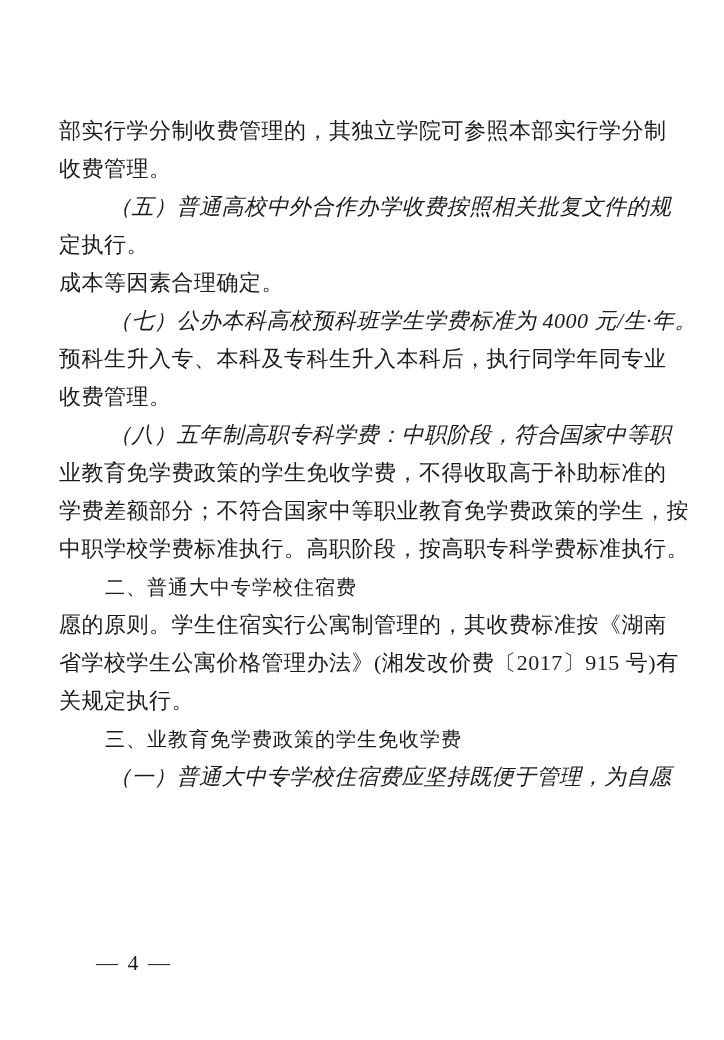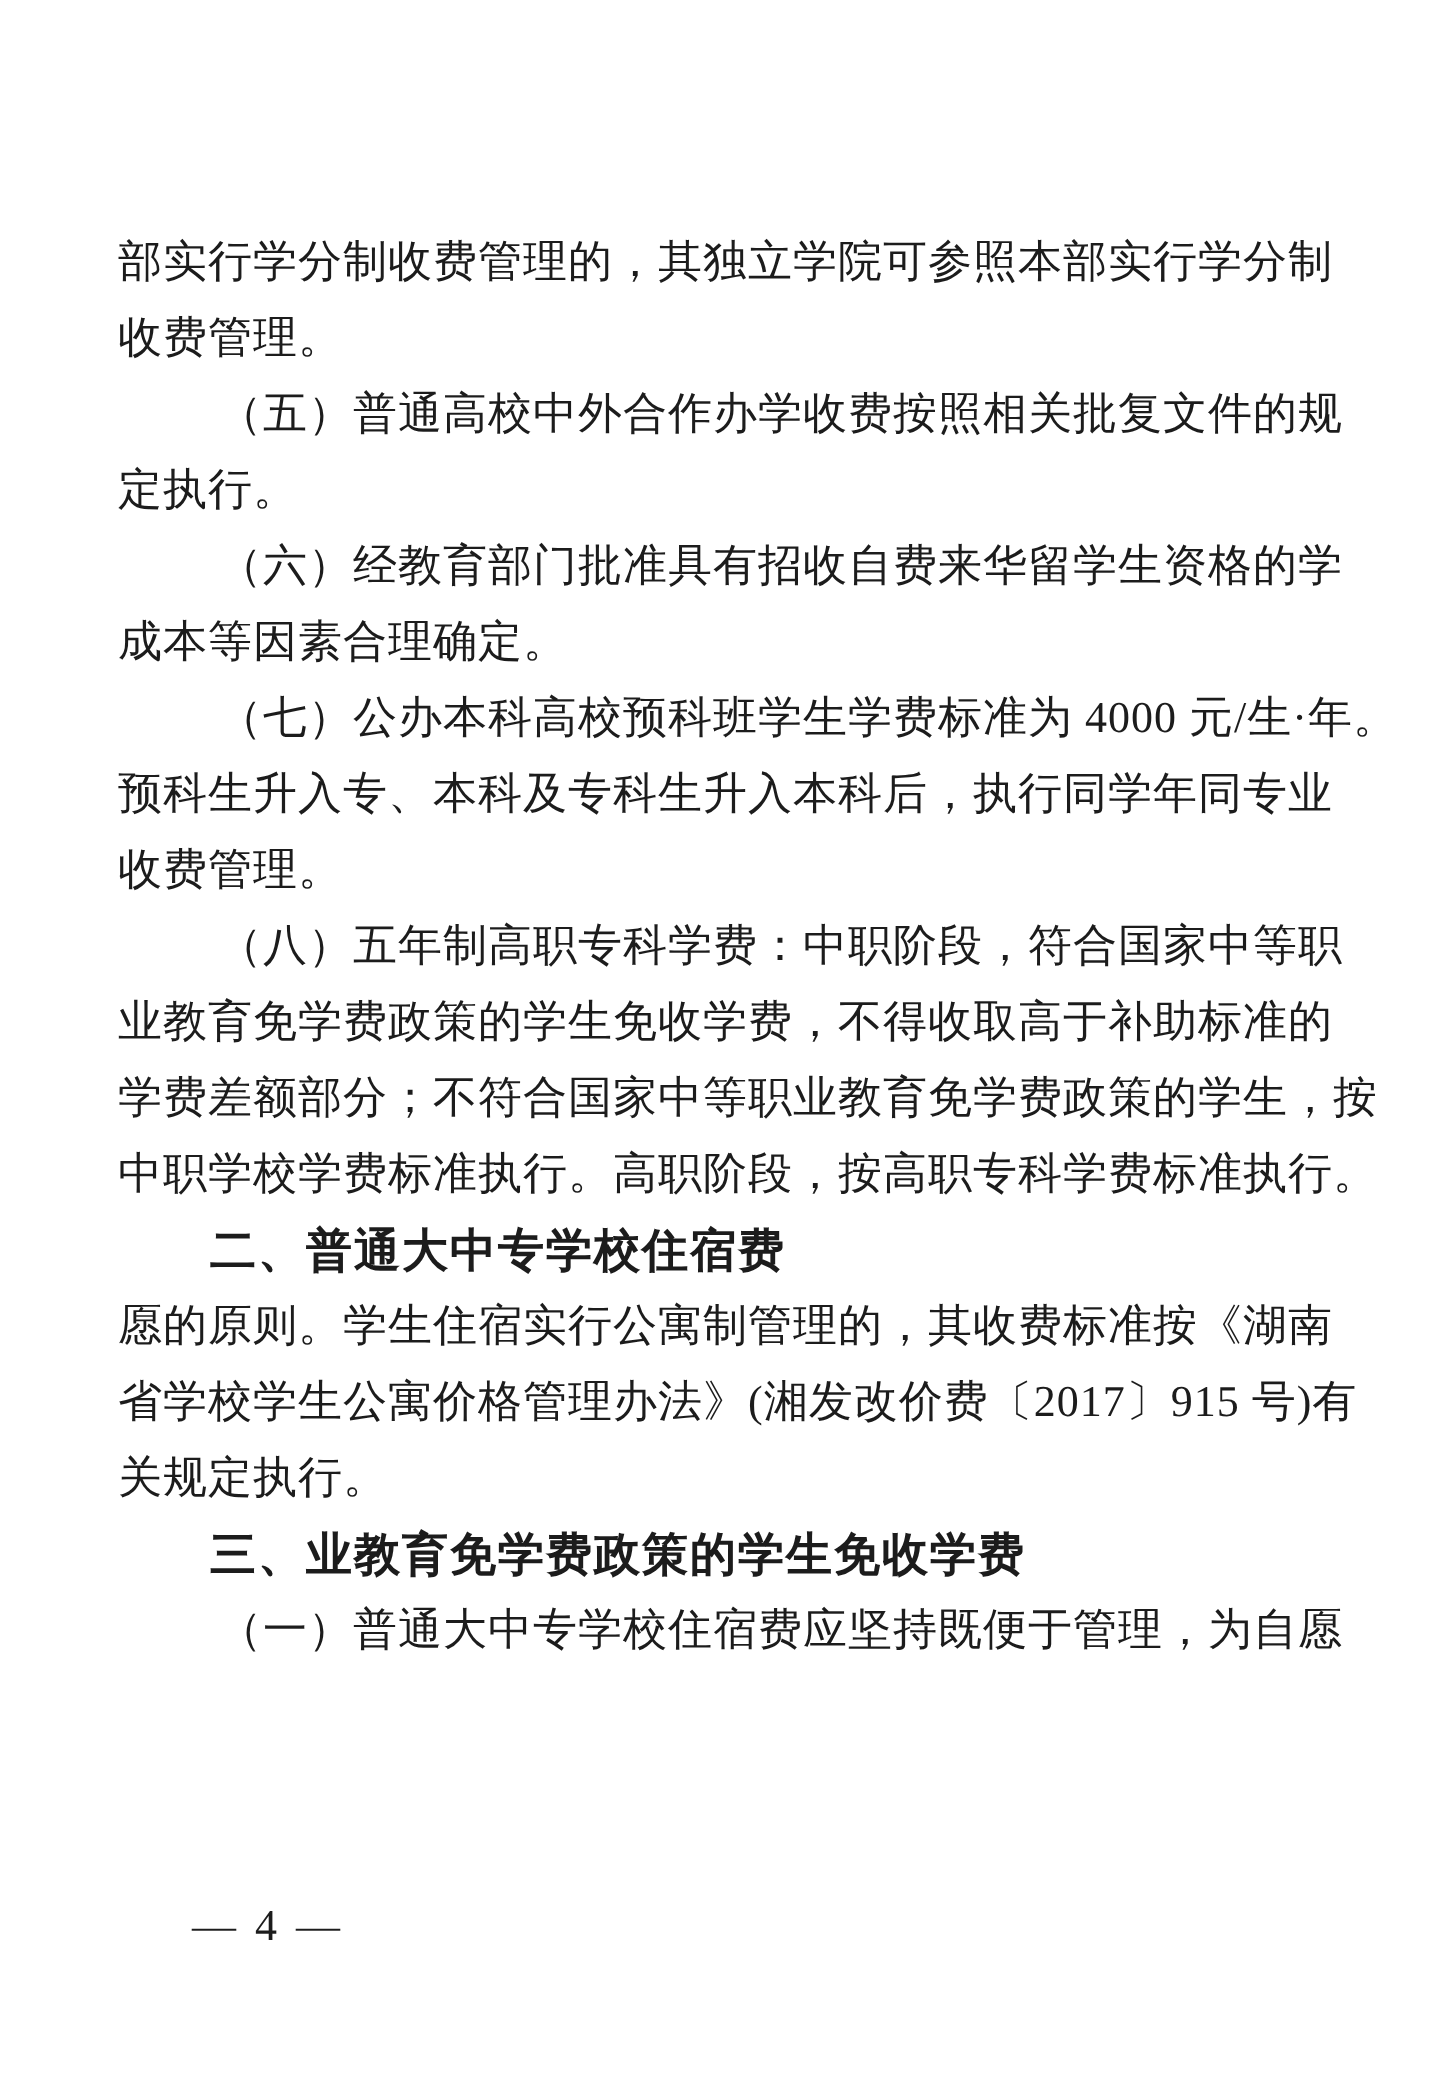--- a/index.html
+++ b/index.html
@@ -29,25 +29,26 @@
     white-space: nowrap;
     letter-spacing: 0.5px;
     color: #1c1c1c;
   }
   .line.fill {
     text-align: justify;
     text-align-last: justify;
   }
   .line.indent {
     padding-left: 50px;
+    font-style: italic;
   }
   .line.heading {
     font-family: "Liberation Sans", "DejaVu Sans", sans-serif;
-    font-weight: 700;
-    font-size: 23px;
+    font-weight: 400;
+    font-size: 20px;
     padding-left: 46px;
     letter-spacing: 1px;
   }
   .page-number {
     position: absolute;
     left: 96px;
     top: 950px;
     font-size: 22px;
     letter-spacing: 2px;
     font-family: "Liberation Serif", "DejaVu Serif", serif;
@@ -56,21 +57,20 @@
 </style>
 </head>
 <body>
 
 <div class="page">
   <div class="text-block">
       <div class="line fill">部实行学分制收费管理的，其独立学院可参照本部实行学分制</div>
       <div class="line">收费管理。</div>
       <div class="line indent fill">（五）普通高校中外合作办学收费按照相关批复文件的规</div>
       <div class="line">定执行。</div>
-      <div class="line indent fill">（六）经教育部门批准具有招收自费来华留学生资格的学</div>
       <div class="line">成本等因素合理确定。</div>
       <div class="line indent fill">（七）公办本科高校预科班学生学费标准为 4000 元/生·年。</div>
       <div class="line fill">预科生升入专、本科及专科生升入本科后，执行同学年同专业</div>
       <div class="line">收费管理。</div>
       <div class="line indent fill">（八）五年制高职专科学费：中职阶段，符合国家中等职</div>
       <div class="line fill">业教育免学费政策的学生免收学费，不得收取高于补助标准的</div>
       <div class="line fill">学费差额部分；不符合国家中等职业教育免学费政策的学生，按</div>
       <div class="line fill">中职学校学费标准执行。高职阶段，按高职专科学费标准执行。</div>
       <div class="line heading">二、普通大中专学校住宿费</div>
       <div class="line fill">愿的原则。学生住宿实行公寓制管理的，其收费标准按《湖南</div>

